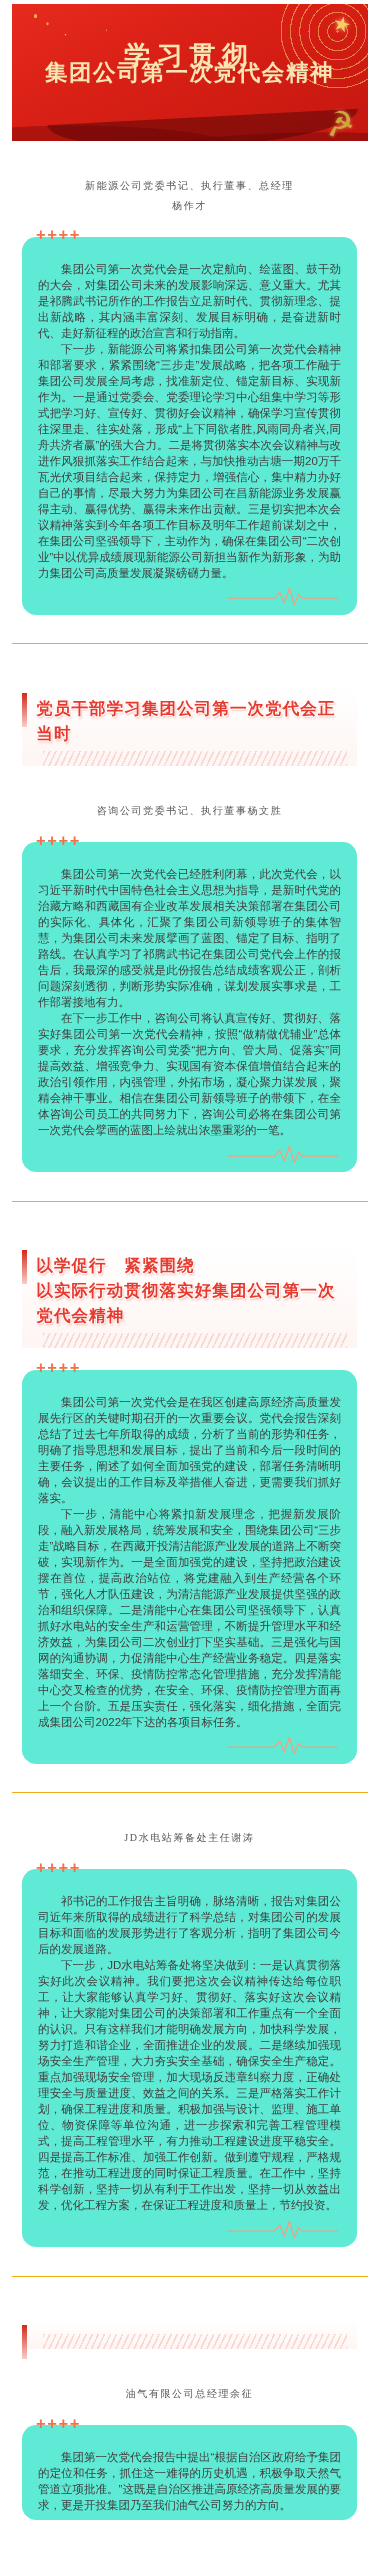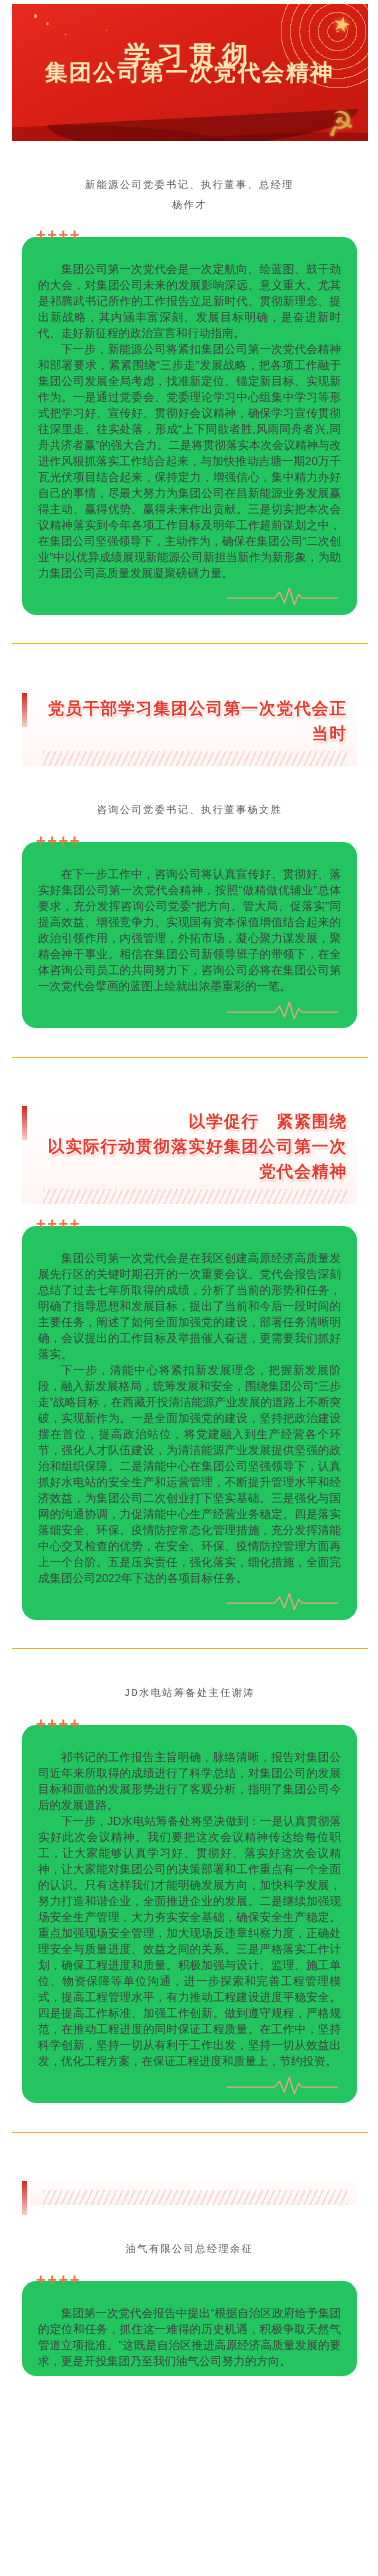--- a/index.html
+++ b/index.html
@@ -36,42 +36,42 @@
     position:absolute; left:-22px; bottom:-25px; width:428px; height:49px;
     background:radial-gradient(60% 100% at 50% 0%, rgba(90,4,4,.55) 0 60%, rgba(90,4,4,0) 61%);
     transform:rotate(-3deg);
   }
   .hero-emblem { position:absolute; bottom:1.1px; right:13px; font-size:33px; line-height:1;
     color:#cfa63e; transform:rotate(-10deg); text-shadow:0 0 3.8px rgba(255,215,120,.55); }
 
   
   .person-header { margin:35px 22px 0; text-align:center; color:#565656; font-size:10px;
     letter-spacing:1.6px; line-height:1.95;
-    font-family:Liberation Mono, monospace; }
+    font-family:Liberation Serif, serif; }
 
   
   .plus-row { margin:13px 0 0 36px; height:13px; color:#f0714b; font-size:16.5px;
     font-weight:bold; letter-spacing:1.6px; line-height:.8; position:relative; z-index:2; }
 
   
-  .card { position:relative; margin:-4.4px 22px 0; background:#22c55e; border-radius:14.3px;
+  .card { position:relative; margin:-4.4px 22px 0; background:#5eead4; border-radius:14.3px;
     padding:24px 16px 6.6px; }
   .card p { margin:0; color:#3f3f3f; font-size:11.5px; line-height:16px;
     text-align:justify; text-indent:2em; }
   .ecg { display:block; margin:4.4px 2.2px 0 auto; width:113px; height:23px; }
 
   
   .divider { border:0; border-top:1.6px solid #f2ac17; margin:28.5px 11.5px 0; }
 
   
   .red-banner { position:relative; margin:44px 22px 0; padding:7.7px 10px 0 14.3px;
     background:linear-gradient(180deg,#ffffff 0%,#fef6f4 90%); }
   .red-banner-bar { position:absolute; left:0; top:4.4px; width:5px; height:34px;
     background:linear-gradient(180deg,#d5281c 0%,#f6cfc8 100%); }
-  .red-banner-title { text-align:right; font-size:16.5px; font-weight:900; color:#e73a2e;
+  .red-banner-title { text-align:left; font-size:16.5px; font-weight:900; color:#e73a2e;
     letter-spacing:1.1px; line-height:1.5;
     text-shadow:-0.5px -0.5px 0 #fff,0.5px -0.5px 0 #fff,-0.5px 0.5px 0 #fff,0.5px 0.5px 0 #fff,
       1.1px 1.6px 2.2px rgba(235,100,80,.45); }
   .red-banner-stripes { margin:5.5px 0 0 6.6px; height:15px;
     background:repeating-linear-gradient(115deg,#f8d8d0 0 1.6px,rgba(255,255,255,0) 1.6px 5.5px); }
 </style>
 </head>
 <body>
 
 <div class="hero">
@@ -106,20 +106,21 @@
   <div class="red-banner-title">党员干部学习集团公司第一次党代会正当时</div>
   <div class="red-banner-stripes"></div>
 </div>
 
 <div>
   <div class="person-header">
     <div>咨询公司党委书记、执行董事杨文胜</div>
   </div>
   <div class="plus-row">++++</div>
   <div class="card">
+    <p>集团公司第一次党代会已经胜利闭幕，此次党代会，以习近平新时代中国特色社会主义思想为指导，是新时代党的治藏方略和西藏国有企业改革发展相关决策部署在集团公司的实际化、具体化，汇聚了集团公司新领导班子的集体智慧，为集团公司未来发展擘画了蓝图、锚定了目标、指明了路线。在认真学习了祁腾武书记在集团公司党代会上作的报告后，我最深的感受就是此份报告总结成绩客观公正，剖析问题深刻透彻，判断形势实际准确，谋划发展实事求是，工作部署接地有力。</p>
     <p>在下一步工作中，咨询公司将认真宣传好、贯彻好、落实好集团公司第一次党代会精神，按照“做精做优辅业”总体要求，充分发挥咨询公司党委“把方向、管大局、促落实”同提高效益、增强竞争力、实现国有资本保值增值结合起来的政治引领作用，内强管理，外拓市场，凝心聚力谋发展，聚精会神干事业。相信在集团公司新领导班子的带领下，在全体咨询公司员工的共同努力下，咨询公司必将在集团公司第一次党代会擘画的蓝图上绘就出浓墨重彩的一笔。</p>
     <svg class="ecg" viewBox="0 0 205 42">
       <polyline points="2,24 70,24 88,24 97,13 106,33 115,6 124,36 132,17 138,24 203,24" fill="none" stroke="#f0a183" stroke-width="2.4" stroke-linejoin="round" stroke-linecap="round"></polyline>
     </svg>
   </div>
 </div>
 
 <hr class="divider">
 
 <div class="red-banner">

